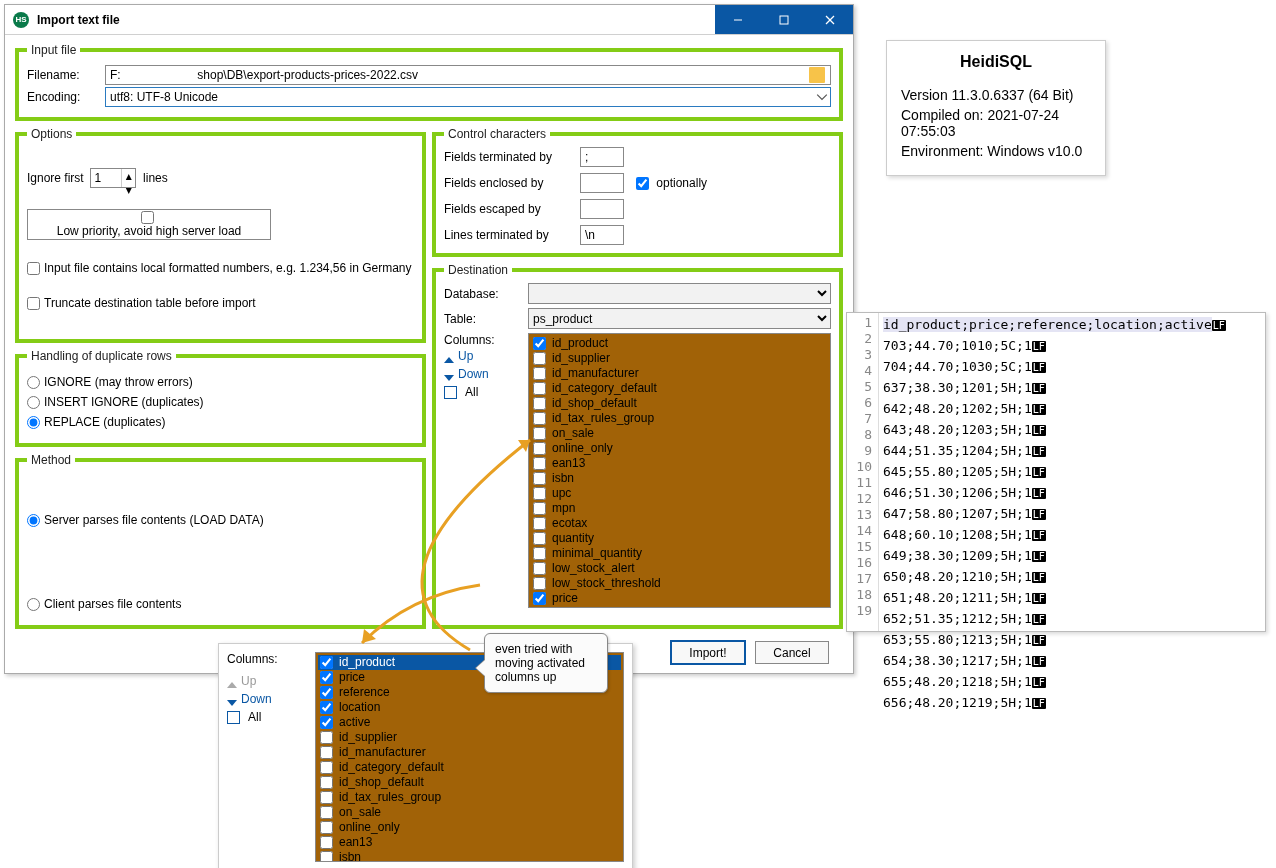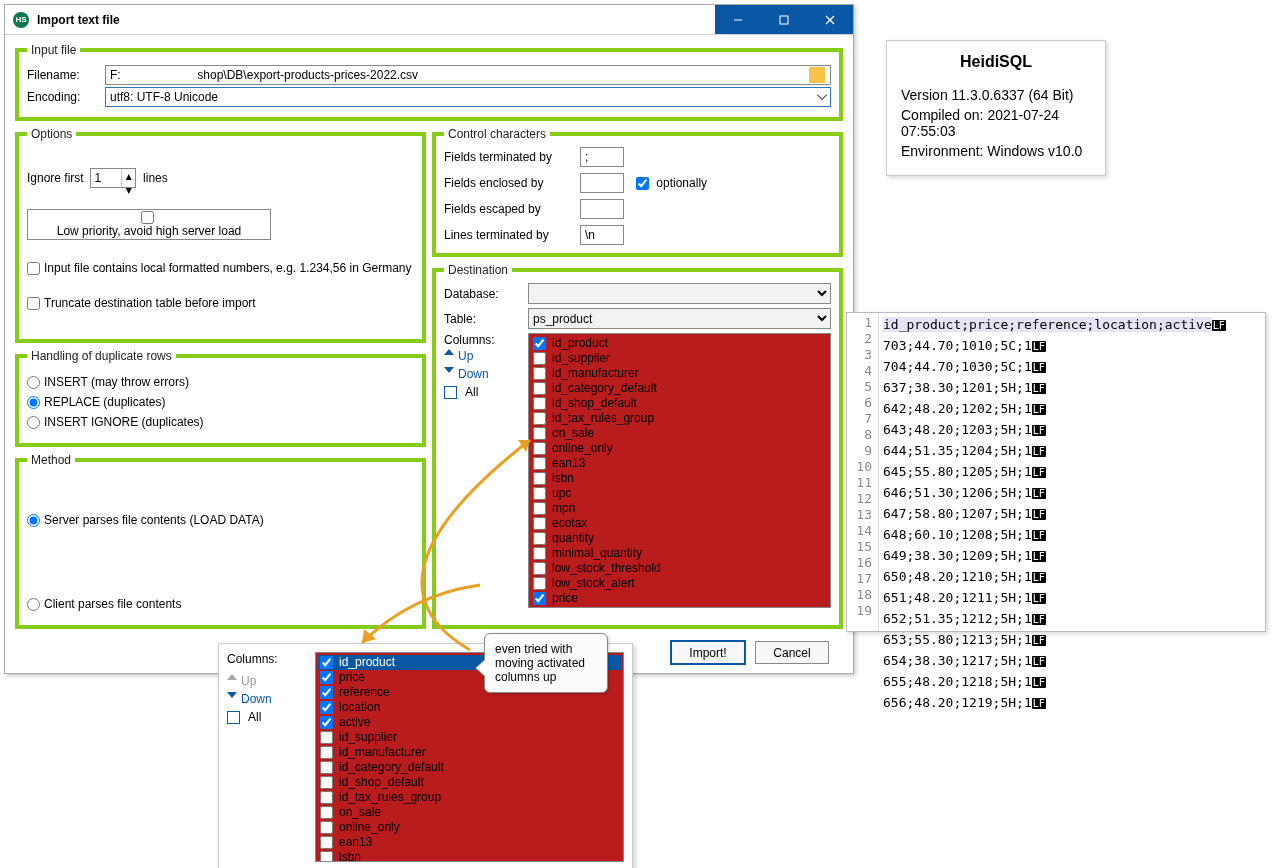--- a/index.html
+++ b/index.html
@@ -37,30 +37,30 @@
   .chkrow.boxed{border:1px solid #888;padding:1px 2px;flex-direction:column;}
   
   .spinwrap{display:inline-flex;align-items:center;border:1px solid #888;height:20px;}
   .spinwrap input{border:none;width:30px;height:18px;padding:0 3px;font-size:12px;}
   .spinbtns{display:flex;flex-direction:column;width:14px;height:18px;border-left:1px solid #ccc;}
   .spinbtns div{flex:1;display:flex;align-items:center;justify-content:center;}
   
   .ctrlgrid{display:grid;grid-template-columns:130px 50px auto;gap:6px 6px;align-items:center;}
   
   .colctrls{display:flex;flex-direction:column;gap:4px;padding-top:2px;width:70px;}
-  .colctrls .link{color:#0a57a4;cursor:pointer;display:flex;align-items:flex-start;gap:4px;}
+  .colctrls .link{color:#0a57a4;cursor:pointer;display:flex;align-items:flex-end;gap:4px;}
   .colctrls .link.dis{color:#999;}
   .colctrls .chkall{display:flex;align-items:center;gap:4px;}
   .colctrls .chkall input{appearance:none;width:13px;height:13px;border:1px solid #0a57a4;}
   .tri{width:0;height:0;border-left:5px solid transparent;border-right:5px solid transparent;}
   .tri.up{border-bottom:6px solid #0a57a4;}
   .tri.up.dis{border-bottom-color:#aaa;}
   .tri.down{border-top:6px solid #0a57a4;}
   
-  .listbox{border:1px solid #888; height:275px; overflow-y:scroll; padding:2px; font-size:12px; background:#b91c1c;}
+  .listbox{border:1px solid #888; height:275px; overflow-y:scroll; padding:2px; font-size:12px; background:#a16207;}
   .listbox.short{height:210px;}
   .listitem{display:flex;align-items:center;gap:4px;padding:0px 2px;line-height:15px;}
   .listitem input{margin:0 2px 0 0;}
   .listitem.sel{background:#0a57a4;color:#fff;}
   
   .destgrid{display:grid;grid-template-columns:78px 1fr;gap:4px 6px;align-items:center;}
   select.combo{height:21px;border:1px solid #888;font-family:inherit;font-size:12px;background:#f2f2f2;}
   
   .footer-btns{display:flex;justify-content:flex-end;gap:10px;padding:6px 14px;}
   .btn{border:1px solid #888;background:#f8f8f8;height:23px;width:74px;font-size:12px;cursor:pointer;font-family:inherit;}
@@ -159,29 +159,29 @@
             </div>
           <div class="chkrow">
               <input type="checkbox" style="">
               <span>Truncate destination table before import</span>
             </div>
         </fieldset>
         <fieldset>
           <legend>Handling of duplicate rows</legend>
           <div class="chkrow" style="margin:6px 0;">
               <input type="radio" name="dup" style="">
-              <span>INSERT (may throw errors)</span>
+              <span>IGNORE (may throw errors)</span>
+            </div>
+          <div class="chkrow" style="margin:6px 0;">
+              <input type="radio" name="dup" style="">
+              <span>INSERT IGNORE (duplicates)</span>
             </div>
           <div class="chkrow" style="margin:6px 0;">
               <input type="radio" name="dup" checked="" style="">
               <span>REPLACE (duplicates)</span>
-            </div>
-          <div class="chkrow" style="margin:6px 0;">
-              <input type="radio" name="dup" style="">
-              <span>INSERT IGNORE (duplicates)</span>
             </div>
         </fieldset>
         <fieldset style="flex:1;">
           <legend>Method</legend>
           <div class="chkrow" style="margin:40px 0 6px 0;">
               <input type="radio" name="meth" checked="" style="">
               <span>Server parses file contents (LOAD DATA)</span>
             </div>
           <div class="chkrow" style="margin:70px 0 6px 0;">
               <input type="radio" name="meth" style="">
@@ -287,25 +287,25 @@
                 <div class="listitem">
                   <input type="checkbox" style="">
                   <span>quantity</span>
                 </div>
                 <div class="listitem">
                   <input type="checkbox" style="">
                   <span>minimal_quantity</span>
                 </div>
                 <div class="listitem">
                   <input type="checkbox" style="">
+                  <span>low_stock_alert</span>
+                </div>
+                <div class="listitem">
+                  <input type="checkbox" style="">
                   <span>low_stock_threshold</span>
-                </div>
-                <div class="listitem">
-                  <input type="checkbox" style="">
-                  <span>low_stock_alert</span>
                 </div>
                 <div class="listitem">
                   <input type="checkbox" checked="" style="">
                   <span>price</span>
                 </div>
                 <div class="listitem">
                   <input type="checkbox" style="">
                   <span>wholesale_price</span>
                 </div>
               </div>

